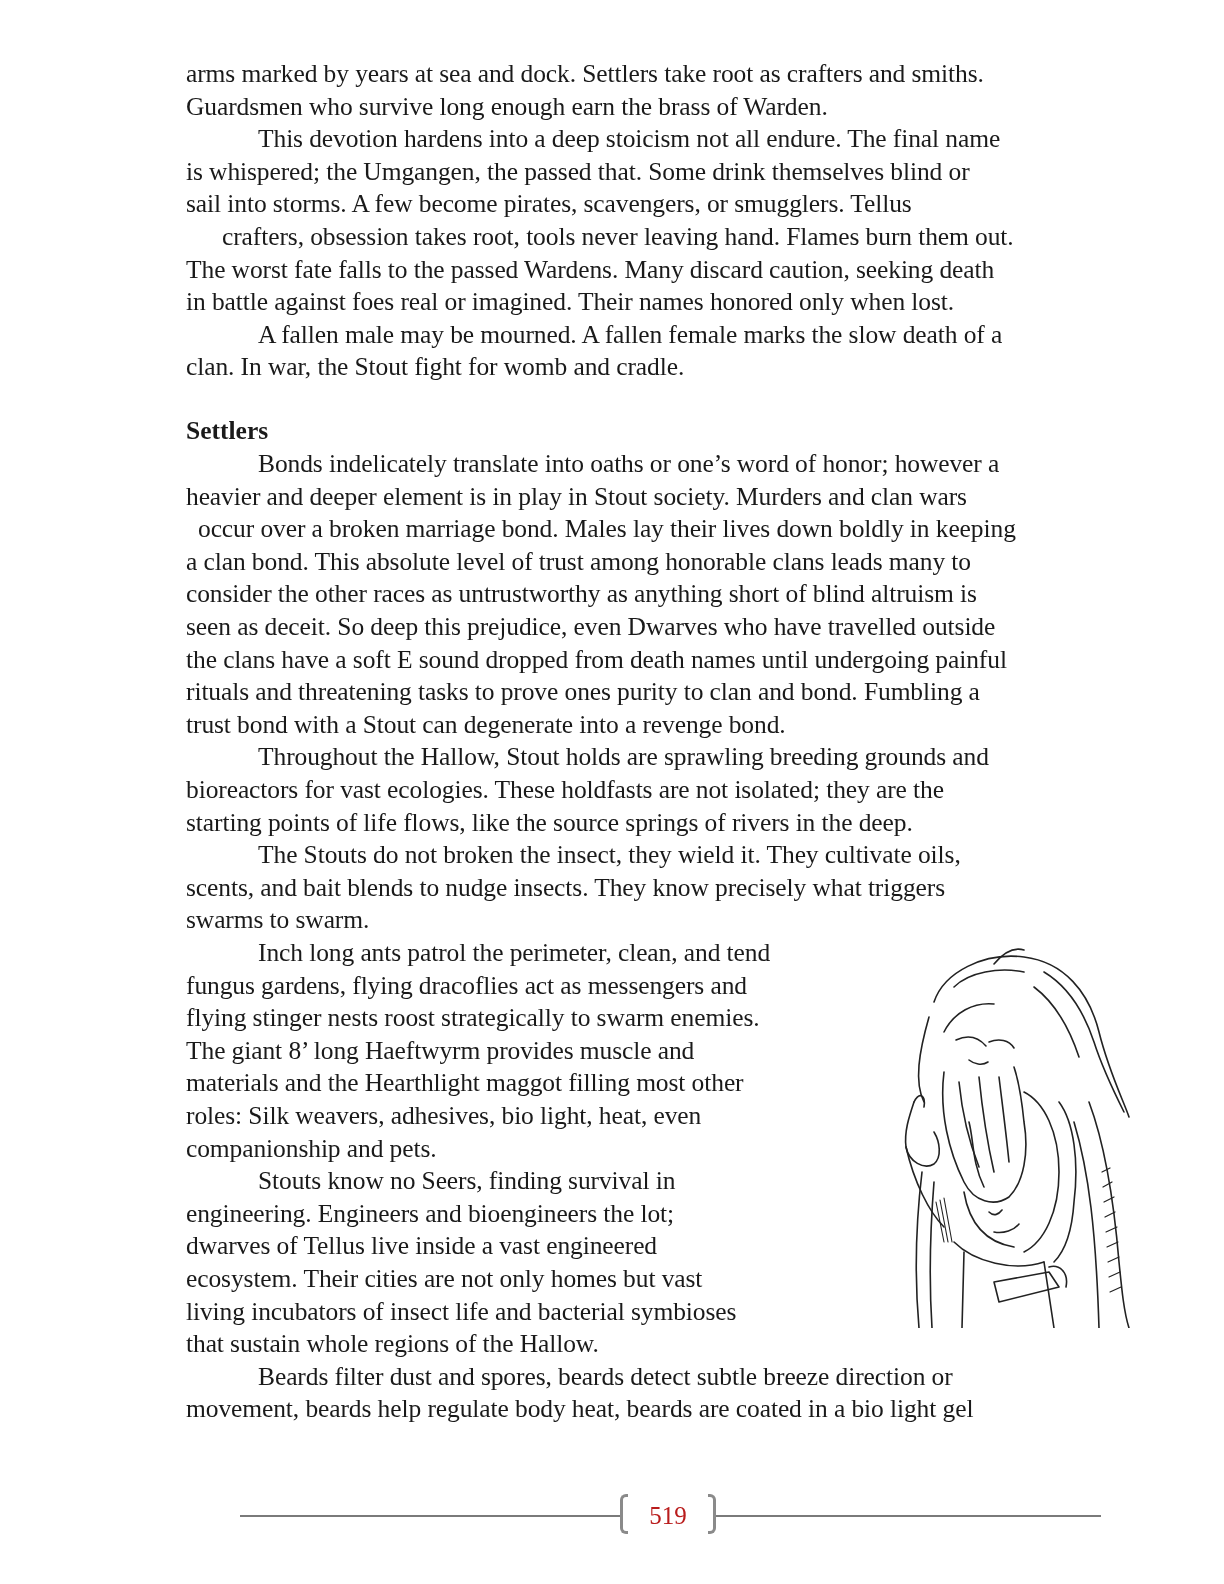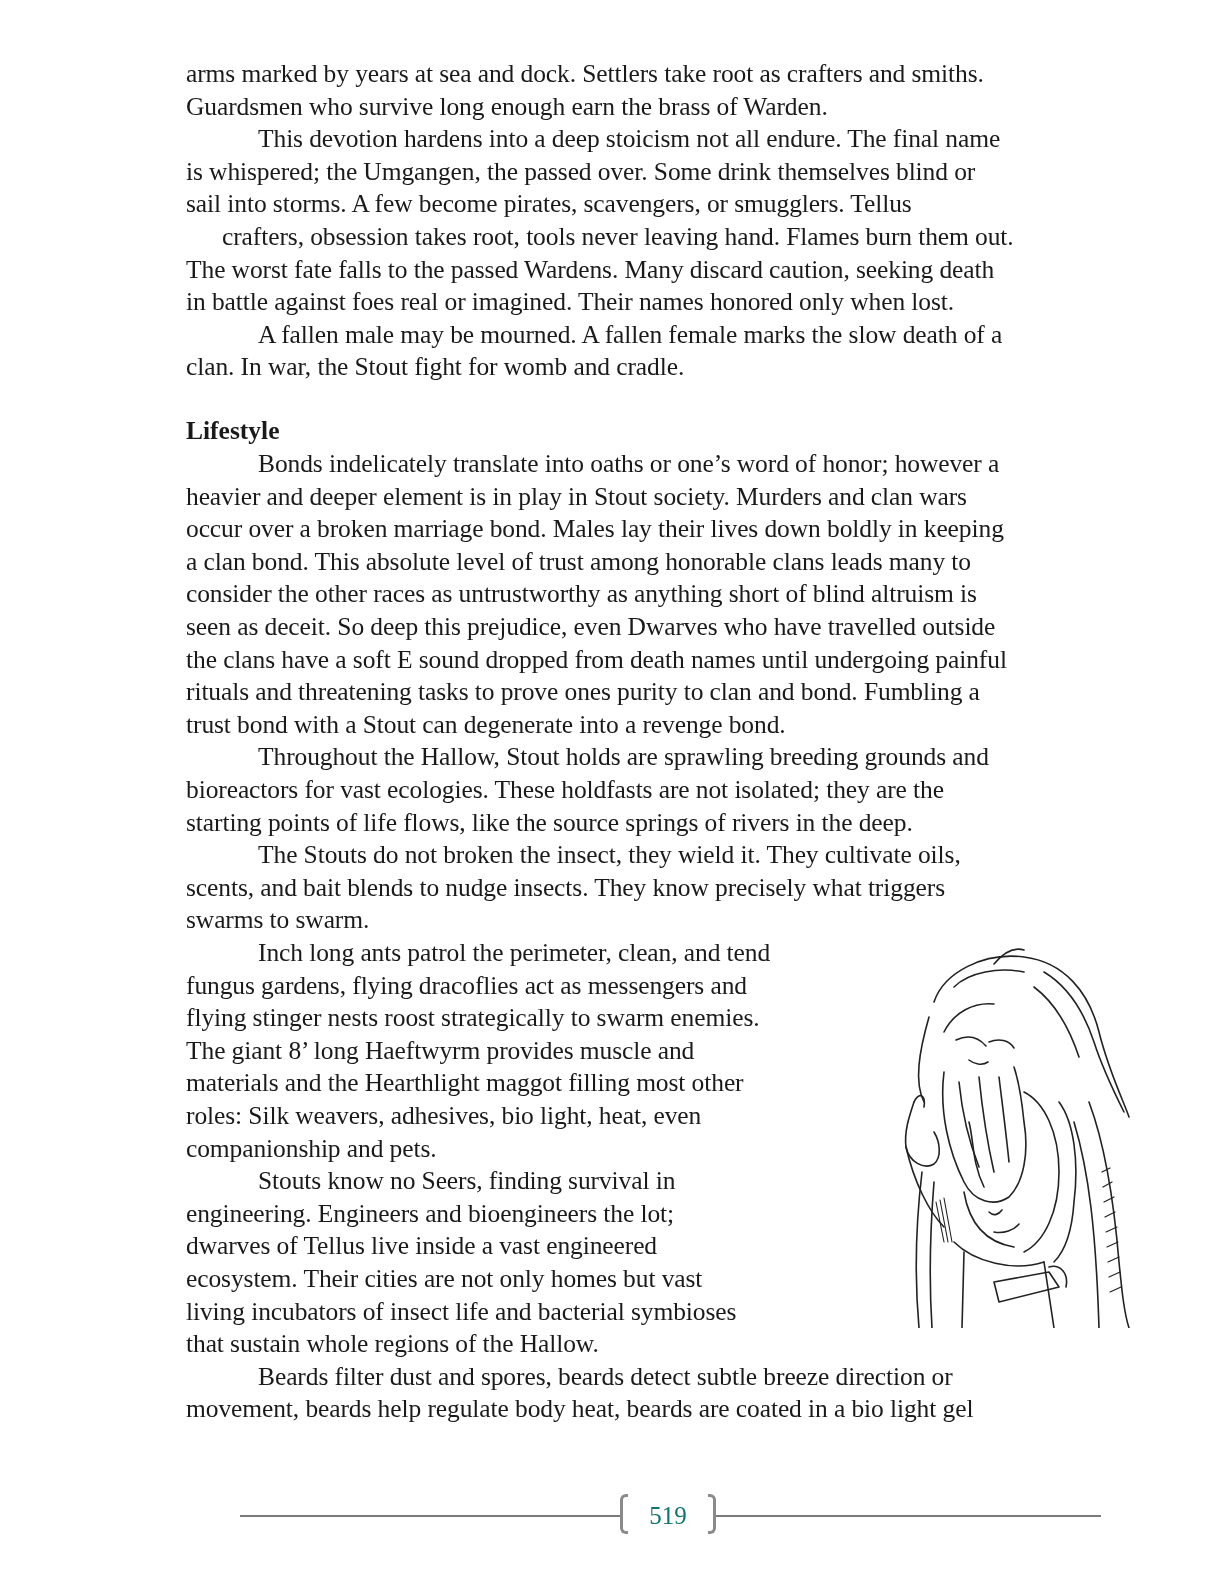--- a/index.html
+++ b/index.html
@@ -71,44 +71,44 @@
       border-radius: 0 6px 6px 0;
     }
     .page-number {
       position: absolute;
       left: 630px;
       width: 76px;
       top: 1500px;
       text-align: center;
       font-size: 25px;
       line-height: 32px;
-      color: #0f766e;
+      color: #b91c1c;
     }
   </style>
 </head>
 <body>
 
 <div class="page">
   <div id="top-lines">
       <div class="line" style="top: 58px;">arms marked by years at sea and dock.  Settlers take root as crafters and smiths.</div>
       <div class="line" style="top: 90.6px;">Guardsmen who survive long enough earn the brass of Warden.</div>
       <div class="line indent" style="top: 123.2px;">This devotion hardens into a deep stoicism not all endure.  The final name</div>
-      <div class="line" style="top: 155.8px;">is whispered; the Umgangen, the passed over.  Some drink themselves blind or</div>
+      <div class="line" style="top: 155.8px;">is whispered; the Umgangen, the passed that.  Some drink themselves blind or</div>
       <div class="line" style="top: 188.4px;">sail into storms.  A few become pirates, scavengers, or smugglers.  Tellus</div>
       <div class="line" style="top: 221px; margin-left: 36px;">crafters, obsession takes root, tools never leaving hand.  Flames burn them out.</div>
       <div class="line" style="top: 253.6px;">The worst fate falls to the passed Wardens.  Many discard caution, seeking death</div>
       <div class="line" style="top: 286.2px;">in battle against foes real or imagined.  Their names honored only when lost.</div>
       <div class="line indent" style="top: 318.8px;">A fallen male may be mourned.  A fallen female marks the slow death of a</div>
       <div class="line" style="top: 351.4px;">clan.  In war, the Stout fight for womb and cradle.</div>
     </div>
-  <div class="heading" style="top:415px;">Lifestyle</div>
+  <div class="heading" style="top:415px;">Settlers</div>
   <div id="life-lines">
       <div class="line indent" style="top: 448px;">Bonds indelicately translate into oaths or one’s word of honor; however a</div>
       <div class="line" style="top: 480.6px;">heavier and deeper element is in play in Stout society.  Murders and clan wars</div>
-      <div class="line" style="top: 513.2px;">occur over a broken marriage bond.  Males lay their lives down boldly in keeping</div>
+      <div class="line" style="top: 513.2px; margin-left: 12px;">occur over a broken marriage bond.  Males lay their lives down boldly in keeping</div>
       <div class="line" style="top: 545.8px;">a clan bond.  This absolute level of trust among honorable clans leads many to</div>
       <div class="line" style="top: 578.4px;">consider the other races as untrustworthy as anything short of blind altruism is</div>
       <div class="line" style="top: 611px;">seen as deceit.  So deep this prejudice, even Dwarves who have travelled outside</div>
       <div class="line" style="top: 643.6px;">the clans have a soft E sound dropped from death names until undergoing painful</div>
       <div class="line" style="top: 676.2px;">rituals and threatening tasks to prove ones purity to clan and bond.  Fumbling a</div>
       <div class="line" style="top: 708.8px;">trust bond with a Stout can degenerate into a revenge bond.</div>
       <div class="line indent" style="top: 741.4px;">Throughout the Hallow, Stout holds are sprawling breeding grounds and</div>
       <div class="line" style="top: 774px;">bioreactors for vast ecologies.  These holdfasts are not isolated; they are the</div>
       <div class="line" style="top: 806.6px;">starting points of life flows, like the source springs of rivers in the deep.</div>
       <div class="line indent" style="top: 839.2px;">The Stouts do not broken the insect, they wield it.  They cultivate oils,</div>

